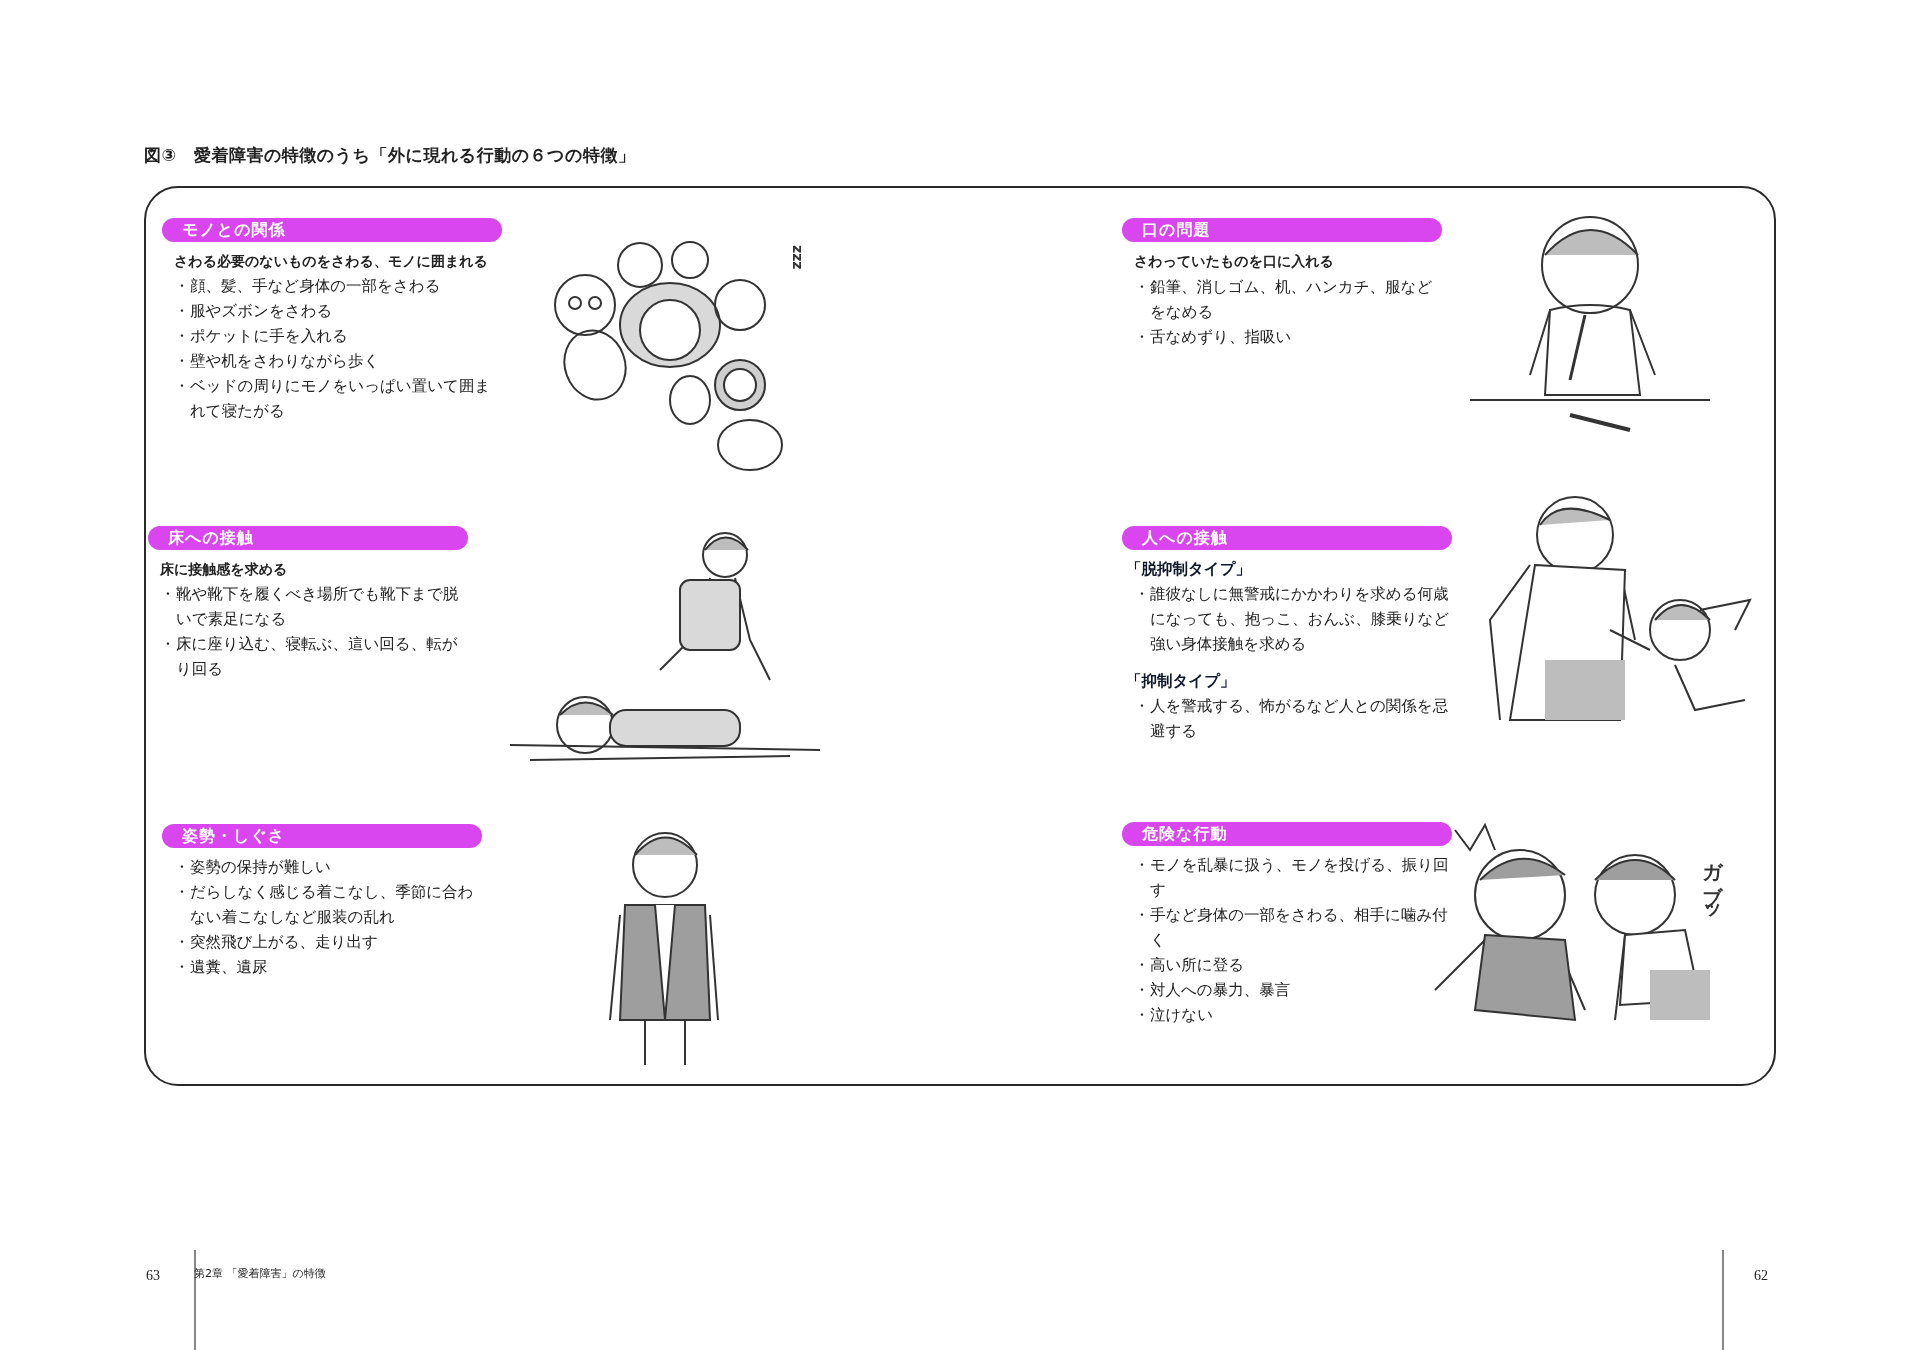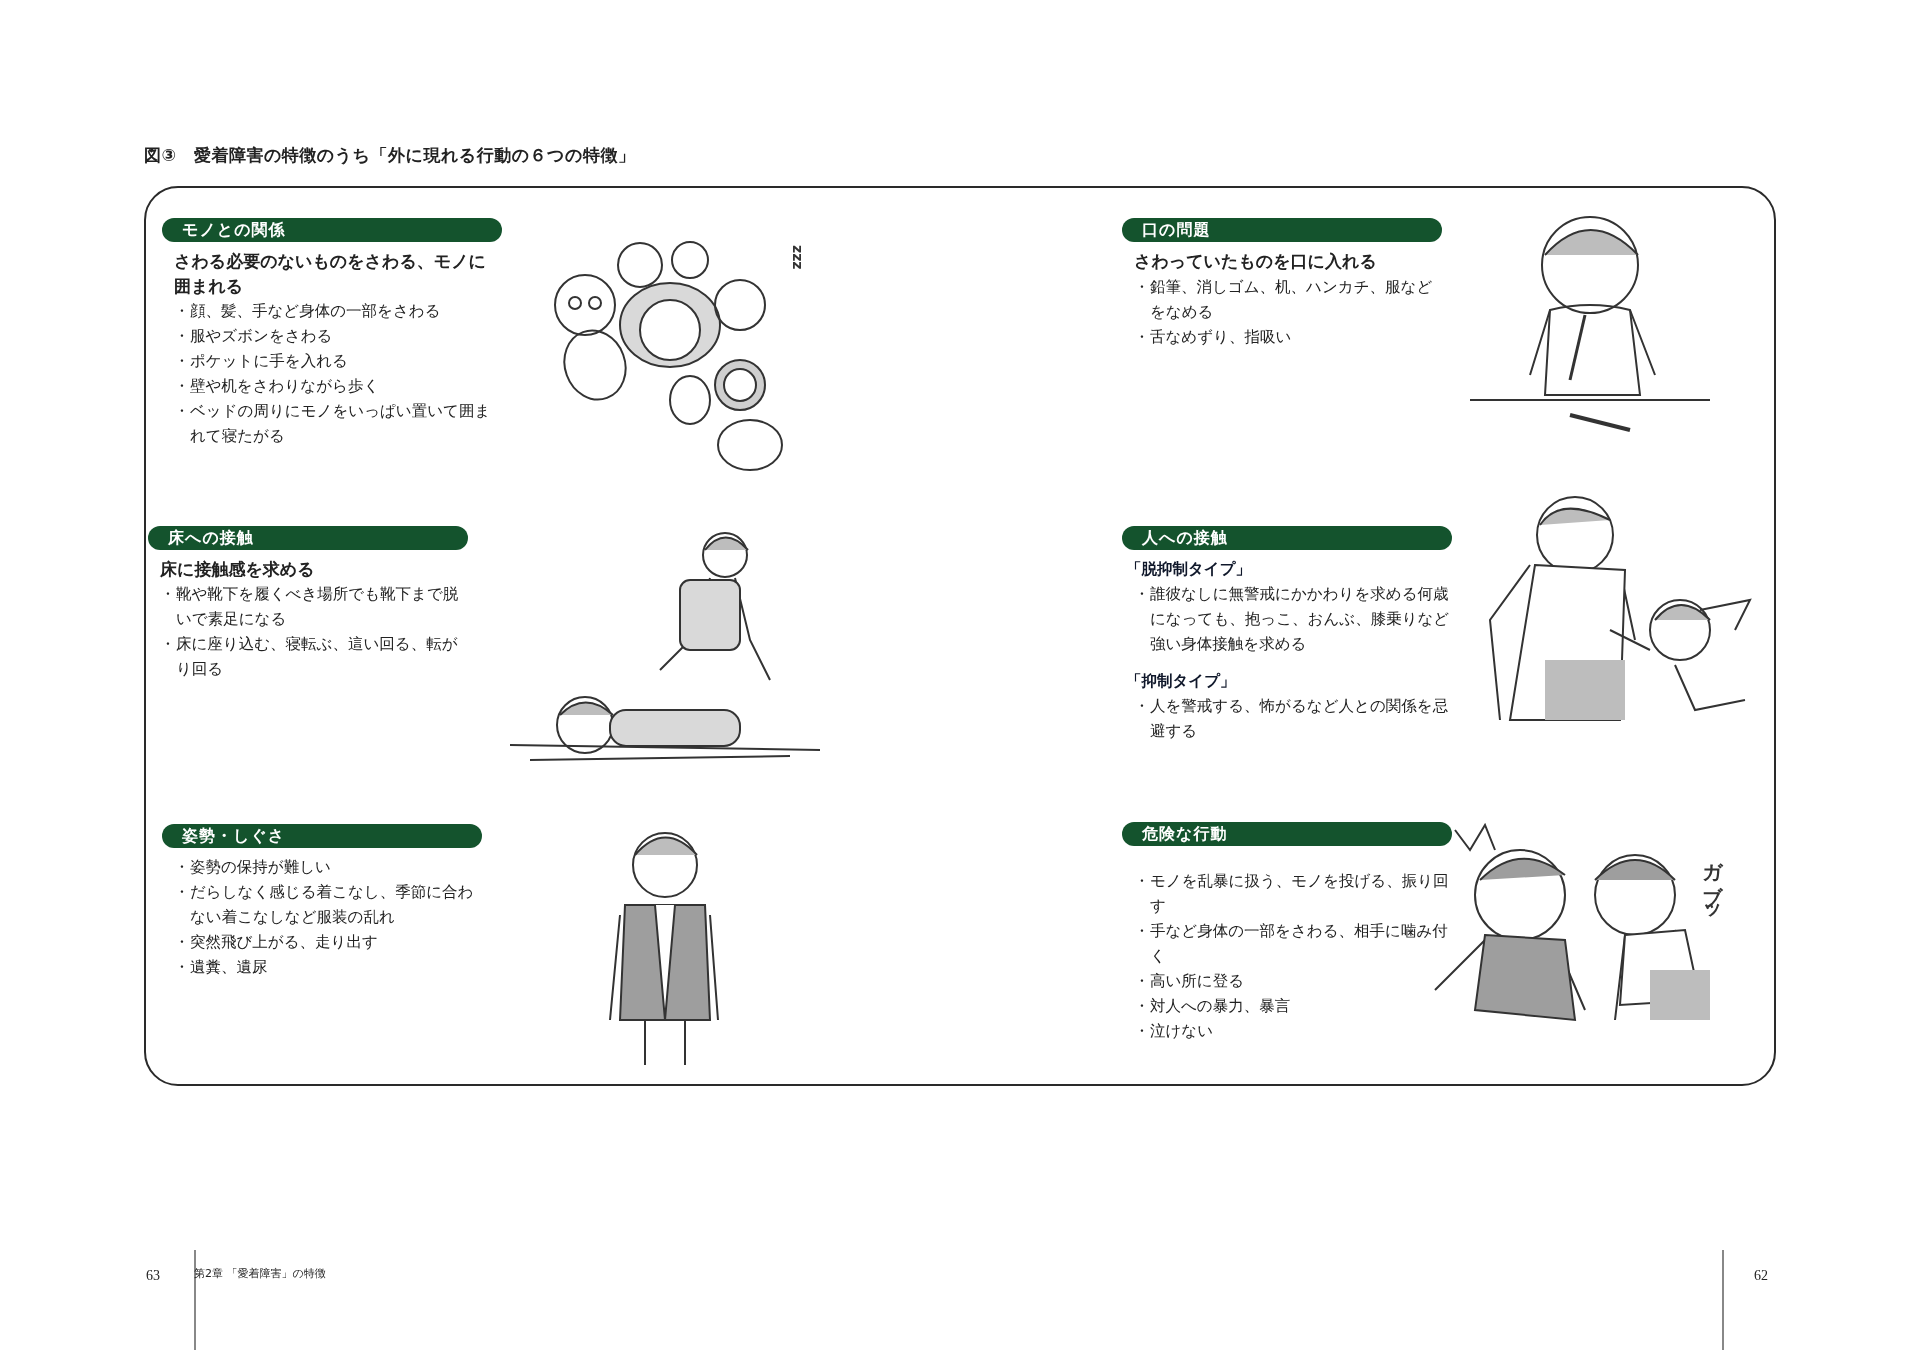--- a/index.html
+++ b/index.html
@@ -2,23 +2,23 @@
 <html><head>
 <meta charset="utf-8">
 <style>
   html, body { margin: 0; padding: 0; background: #ffffff; }
   body { width: 1916px; height: 1350px; position: relative; overflow: hidden;
          font-family: "DejaVu Sans", "Liberation Sans", sans-serif; color: #222; }
   .fig-caption { position: absolute; left: 144px; top: 144px; font-size: 17px; font-weight: bold; letter-spacing: 0.5px; color: #222; }
   .frame { position: absolute; left: 144px; top: 186px; width: 1632px; height: 900px;
            border: 2px solid #2a2a2a; border-radius: 34px; box-sizing: border-box; }
   .section { position: absolute; }
-  .pill { height: 24px; background: #14532d; border-radius: 12px; color: #fff; font-weight: bold;
+  .pill { height: 24px; background: #d946ef; border-radius: 12px; color: #fff; font-weight: bold;
           font-size: 16px; line-height: 24px; padding-left: 20px; box-sizing: border-box; letter-spacing: 1px; }
-  .lead { font-weight: bold; font-size: 17px; line-height: 25px; margin-top: 7px; padding-left: 12px; color: #222; }
+  .lead { font-weight: bold; font-size: 14px; line-height: 25px; margin-top: 7px; padding-left: 12px; color: #222; }
   .sub { font-weight: bold; font-size: 15.5px; line-height: 25px; padding-left: 4px; color: #0f172a; }
   ul { list-style: none; margin: 0; padding: 0 0 0 12px; }
   li { font-size: 15.5px; line-height: 25px; padding-left: 16px; text-indent: -16px; color: #222; }
   li::before { content: "・"; display: inline-block; width: 16px; text-indent: 0; }
   .illus { position: absolute; }
   .footer-num { position: absolute; top: 1268px; font-size: 14px; color: #222; font-family: Liberation Serif, serif; }
   .footer-title { position: absolute; top: 1266px; left: 194px; font-size: 11px; color: #222; }
   .vline { position: absolute; top: 1250px; width: 1.5px; height: 100px; background: #888; }
   .sfx { position: absolute; font-size: 20px; color: #333; writing-mode: vertical-rl; font-weight: bold; }
 </style>
@@ -146,21 +146,21 @@
     <rect x="85" y="180" width="80" height="60" fill="#bdbdbd" stroke="none"></rect>
     <circle cx="220" cy="150" r="30"></circle>
       <path d="M195 140 Q220 110 250 140" fill="#bdbdbd"></path>
     <path d="M240 130 L290 120 L275 150"></path>
     <path d="M190 170 L150 150 M215 185 L235 230 L285 220"></path>
   </g>
 </svg>
 
 <div class="section" style="left:1122px; top:822px; width:330px;">
   <div class="pill">危険な行動</div>
-  <ul style="margin-top:23px;">
+  <ul style="margin-top:7px;">
     <li>モノを乱暴に扱う、モノを投げる、振り回す</li>
     <li>手など身体の一部をさわる、相手に噛み付く</li>
     <li>高い所に登る</li>
     <li>対人への暴力、暴言</li>
     <li>泣けない</li>
   </ul>
 </div>
 <svg class="illus" style="left:1425px; top:820px;" width="320" height="240">
   <g fill="none" stroke="#333" stroke-width="2">
     <circle cx="95" cy="75" r="45"></circle>

